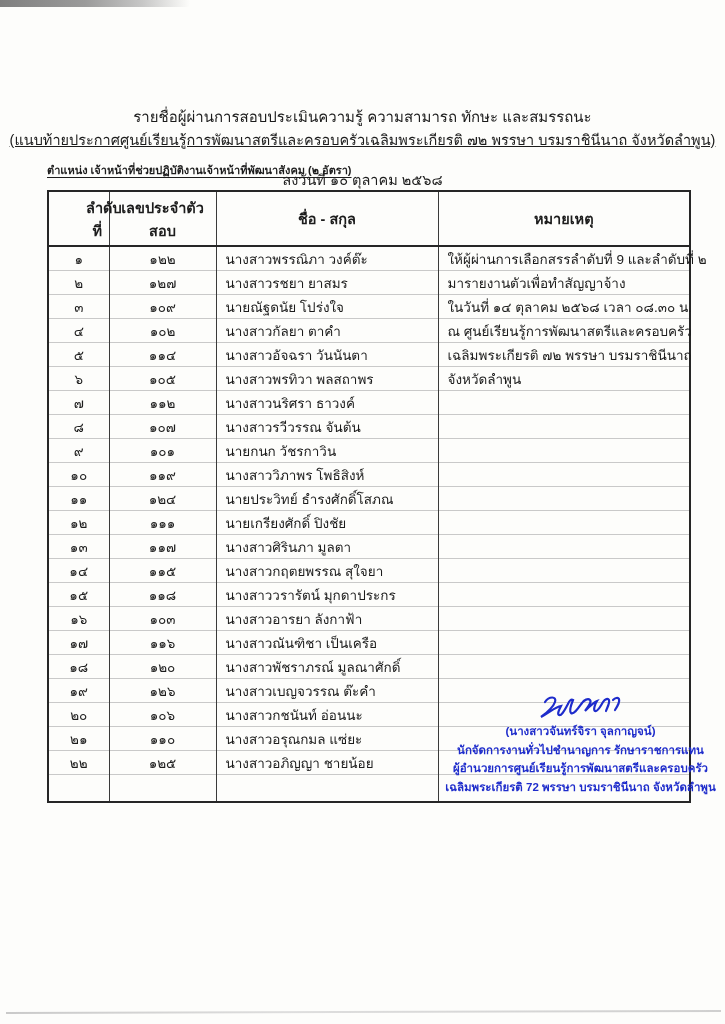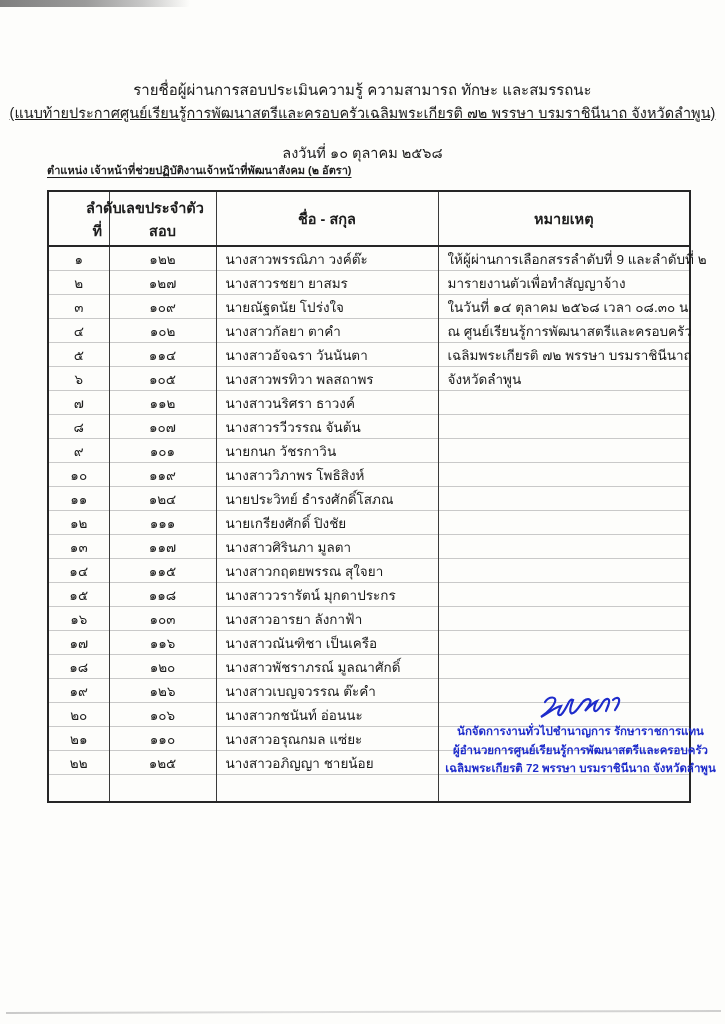--- a/index.html
+++ b/index.html
@@ -17,21 +17,21 @@
     position:absolute;left:0;top:0;width:190px;height:7px;
     background:linear-gradient(to right,#555 0%,#7a7a7a 45%,#b5b5b5 75%,transparent 100%);
     opacity:.75;border-bottom-right-radius:4px;
   }
   .scan-edge-bottom{
     position:absolute;left:6px;right:4px;bottom:11px;height:2px;
     background:linear-gradient(to right,#bdbdbd,#d6d6d6 40%,#c4c4c4);
     opacity:.8;transform:rotate(-.15deg);
   }
   
-  .doc-header{padding-top:80px;text-align:center;}
+  .doc-header{padding-top:107px;text-align:center;}
   .title-1{font-size:15px;line-height:20px;}
   .title-2{font-size:14.5px;line-height:20px;margin-top:3px;text-decoration:underline;}
   .title-3{font-size:14.5px;line-height:20px;margin-top:20px;}
   .position-line{
     position:absolute;left:47px;top:161px;
     font-size:11px;font-weight:bold;
     text-decoration:underline;text-underline-offset:3px;
   }
   
   table.results{
@@ -257,19 +257,20 @@
         <td class="c-name"></td>
         <td class="c-remark"></td>
       </tr>
     </tfoot>
   </table>
 
   <div class="signature-block" style="color: rgb(30, 44, 203);">
     <svg class="signature-script" width="92" height="26" viewBox="0 0 92 26" fill="none">
       <path d="M10 8 C14 2,22 2,20 8 C18 14,10 20,6 23 C14 19,20 13,26 12 C24 16,22 20,24 21 C27 22,30 15,33 10 C34 7,36 5,38 6 C36 11,34 17,36 19 C39 21,44 13,47 9 C49 6,53 4,55 6 C57 8,53 13,50 17 C54 13,59 8,62 7 C60 10,58 16,60 17 C63 18,66 11,68 8 C70 5,73 4,74 6 C75 9,72 14,71 17 M78 6 C80 4,83 3,84 5 C85 8,82 13,80 16" stroke-width="2.2" stroke-linecap="round" stroke="#1e2ccb"></path>
     </svg>
+    <div class="sig-line">(นางสาวจันทร์จิรา จุลกาญจน์)</div>
     <div class="sig-line">นักจัดการงานทั่วไปชำนาญการ รักษาราชการแทน</div>
     <div class="sig-line">ผู้อำนวยการศูนย์เรียนรู้การพัฒนาสตรีและครอบครัว</div>
     <div class="sig-line">เฉลิมพระเกียรติ 72 พรรษา บรมราชินีนาถ จังหวัดลำพูน</div>
   </div>
 
   <div class="scan-edge-bottom"></div>
 </div>
 
 </body></html>

